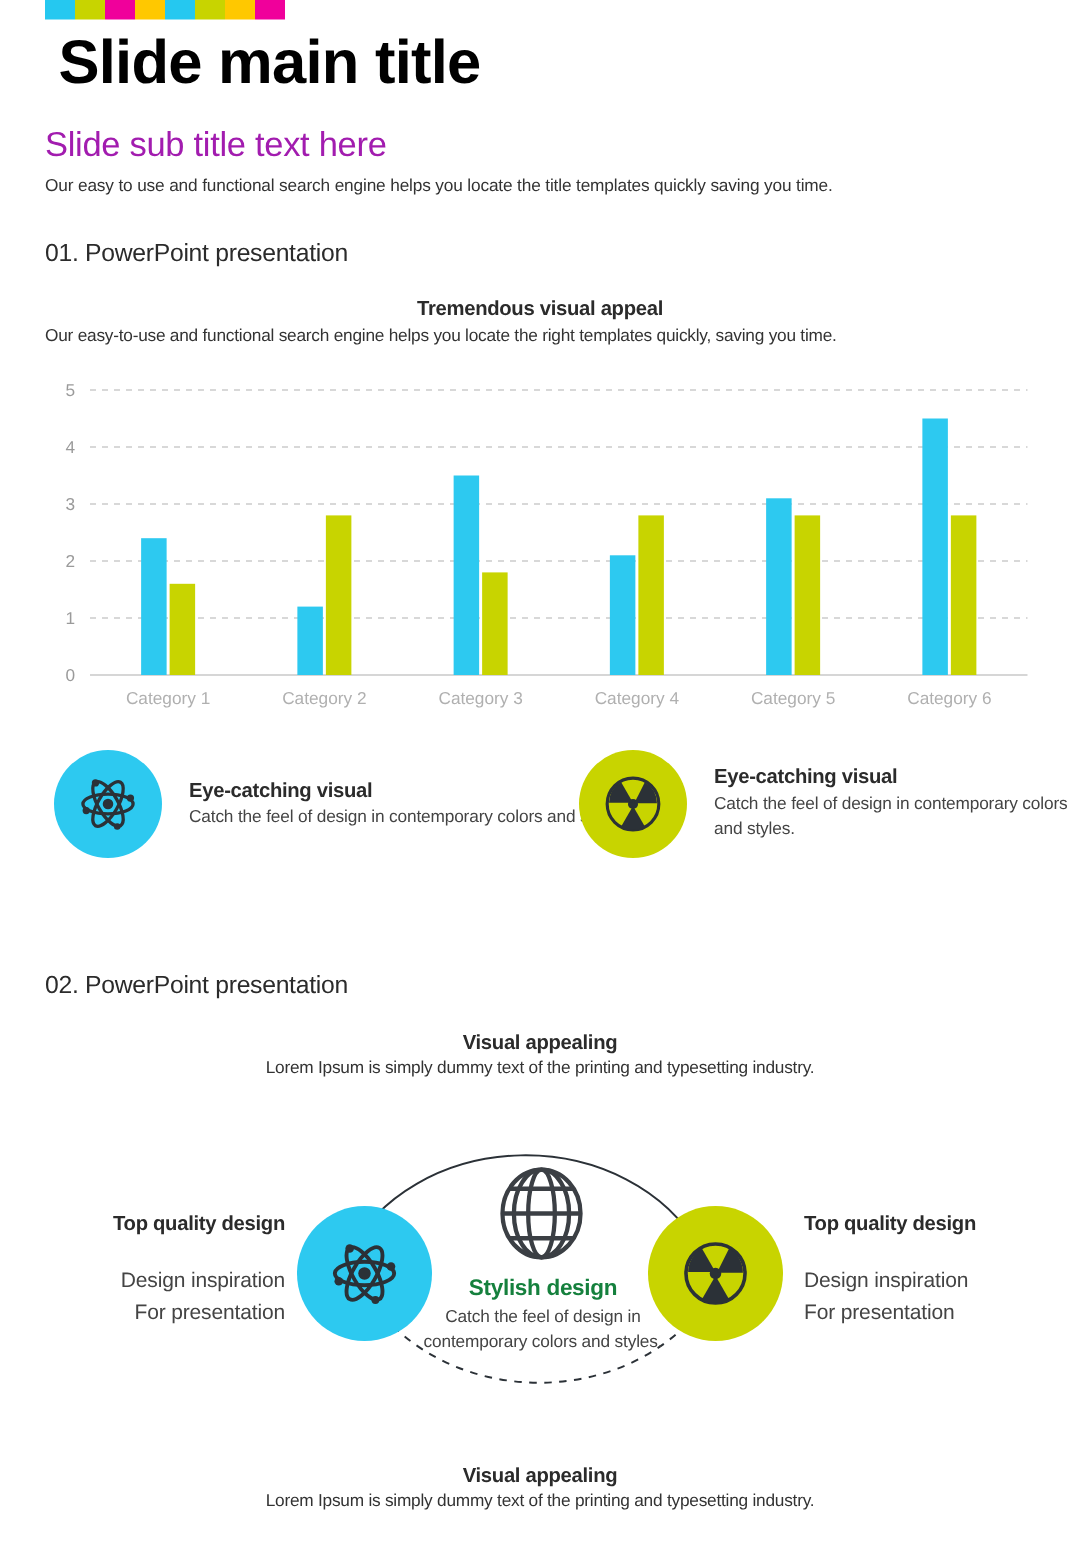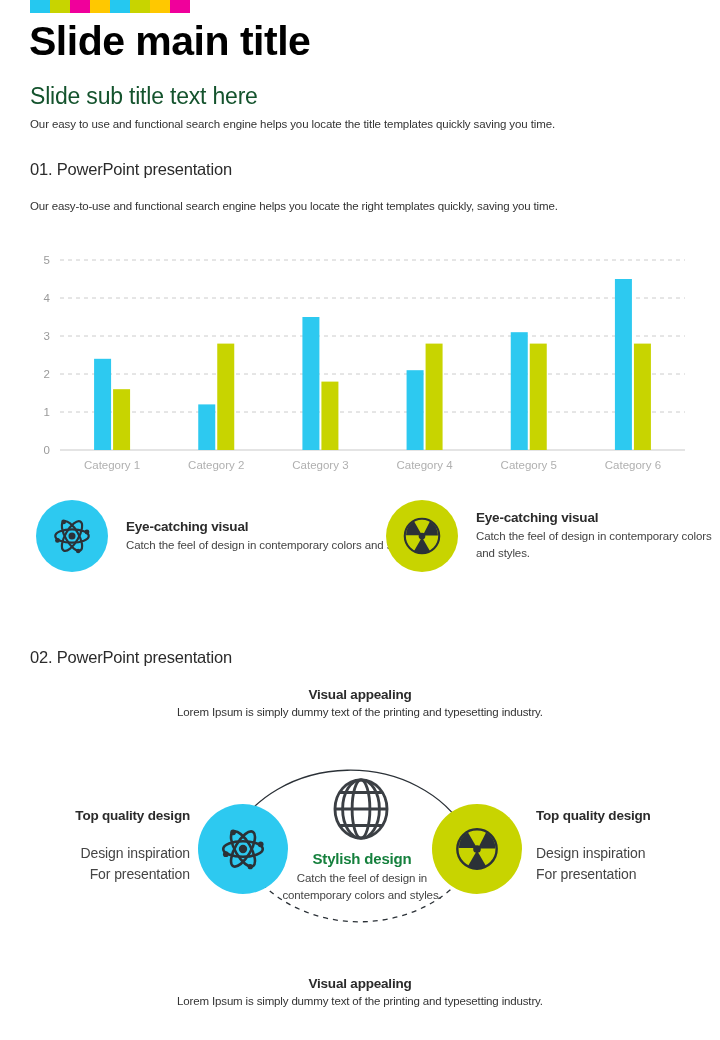--- a/index.html
+++ b/index.html
@@ -12,27 +12,27 @@
     overflow: hidden;
   }
   .slide { position: relative; width: 720px; height: 1040px; background: #fff; }
 
   
   .colorbar { position: absolute; left: 30px; top: 0px; display: flex; height: 13px; }
   .colorbar span { width: 20px; height: 13px; display: block; }
 
   
   .main-title {
-    position: absolute; left: 29px; top: 20px;
+    position: absolute; left: 39px; top: 20px;
     font-size: 41px; font-weight: bold; color: #000000;
     letter-spacing: -0.5px; line-height: 1.05;
   }
   .sub-title {
     position: absolute; left: 30px; top: 83px;
-    font-size: 23px; font-weight: normal; color: #14532d;
+    font-size: 23px; font-weight: normal; color: #a21caf;
     letter-spacing: -0.2px;
     text-align: right;
   }
   .lead-text {
     position: absolute; left: 30px; top: 118px;
     font-size: 11.5px; color: #333333; letter-spacing: -0.1px;
   }
 
   
   .section-head {
@@ -122,20 +122,21 @@
       <span style="background: rgb(240, 0, 155);"></span>
     </div>
 
   <div class="main-title">Slide main title</div>
   <div class="sub-title">Slide sub title text here</div>
   <div class="lead-text">Our easy to use and functional search engine  helps you locate the title templates quickly saving you time.</div>
 
   <div class="section-head" id="sec1">01. PowerPoint presentation</div>
 
   <div class="chart-wrap">
+    <div class="chart-title">Tremendous visual appeal</div>
     <div class="chart-sub">Our easy-to-use and functional search engine helps you locate the right templates quickly, saving you time.</div>
     <div class="plot">
       <svg id="chartSvg" width="660" height="220" viewBox="0 0 660 220">
           <line x1="30" x2="655" y1="195" y2="195" stroke="#c9c9c9" stroke-width="1" stroke-dasharray="none"></line>
           <text x="20" y="199" text-anchor="end" font-size="11.5" fill="#9a9a9a" font-family="&quot;Liberation Sans&quot;, sans-serif">0</text>
           <line x1="30" x2="655" y1="157" y2="157" stroke="#cccccc" stroke-width="1" stroke-dasharray="4 4"></line>
           <text x="20" y="161" text-anchor="end" font-size="11.5" fill="#9a9a9a" font-family="&quot;Liberation Sans&quot;, sans-serif">1</text>
           <line x1="30" x2="655" y1="119" y2="119" stroke="#cccccc" stroke-width="1" stroke-dasharray="4 4"></line>
           <text x="20" y="123" text-anchor="end" font-size="11.5" fill="#9a9a9a" font-family="&quot;Liberation Sans&quot;, sans-serif">2</text>
           <line x1="30" x2="655" y1="81" y2="81" stroke="#cccccc" stroke-width="1" stroke-dasharray="4 4"></line>

